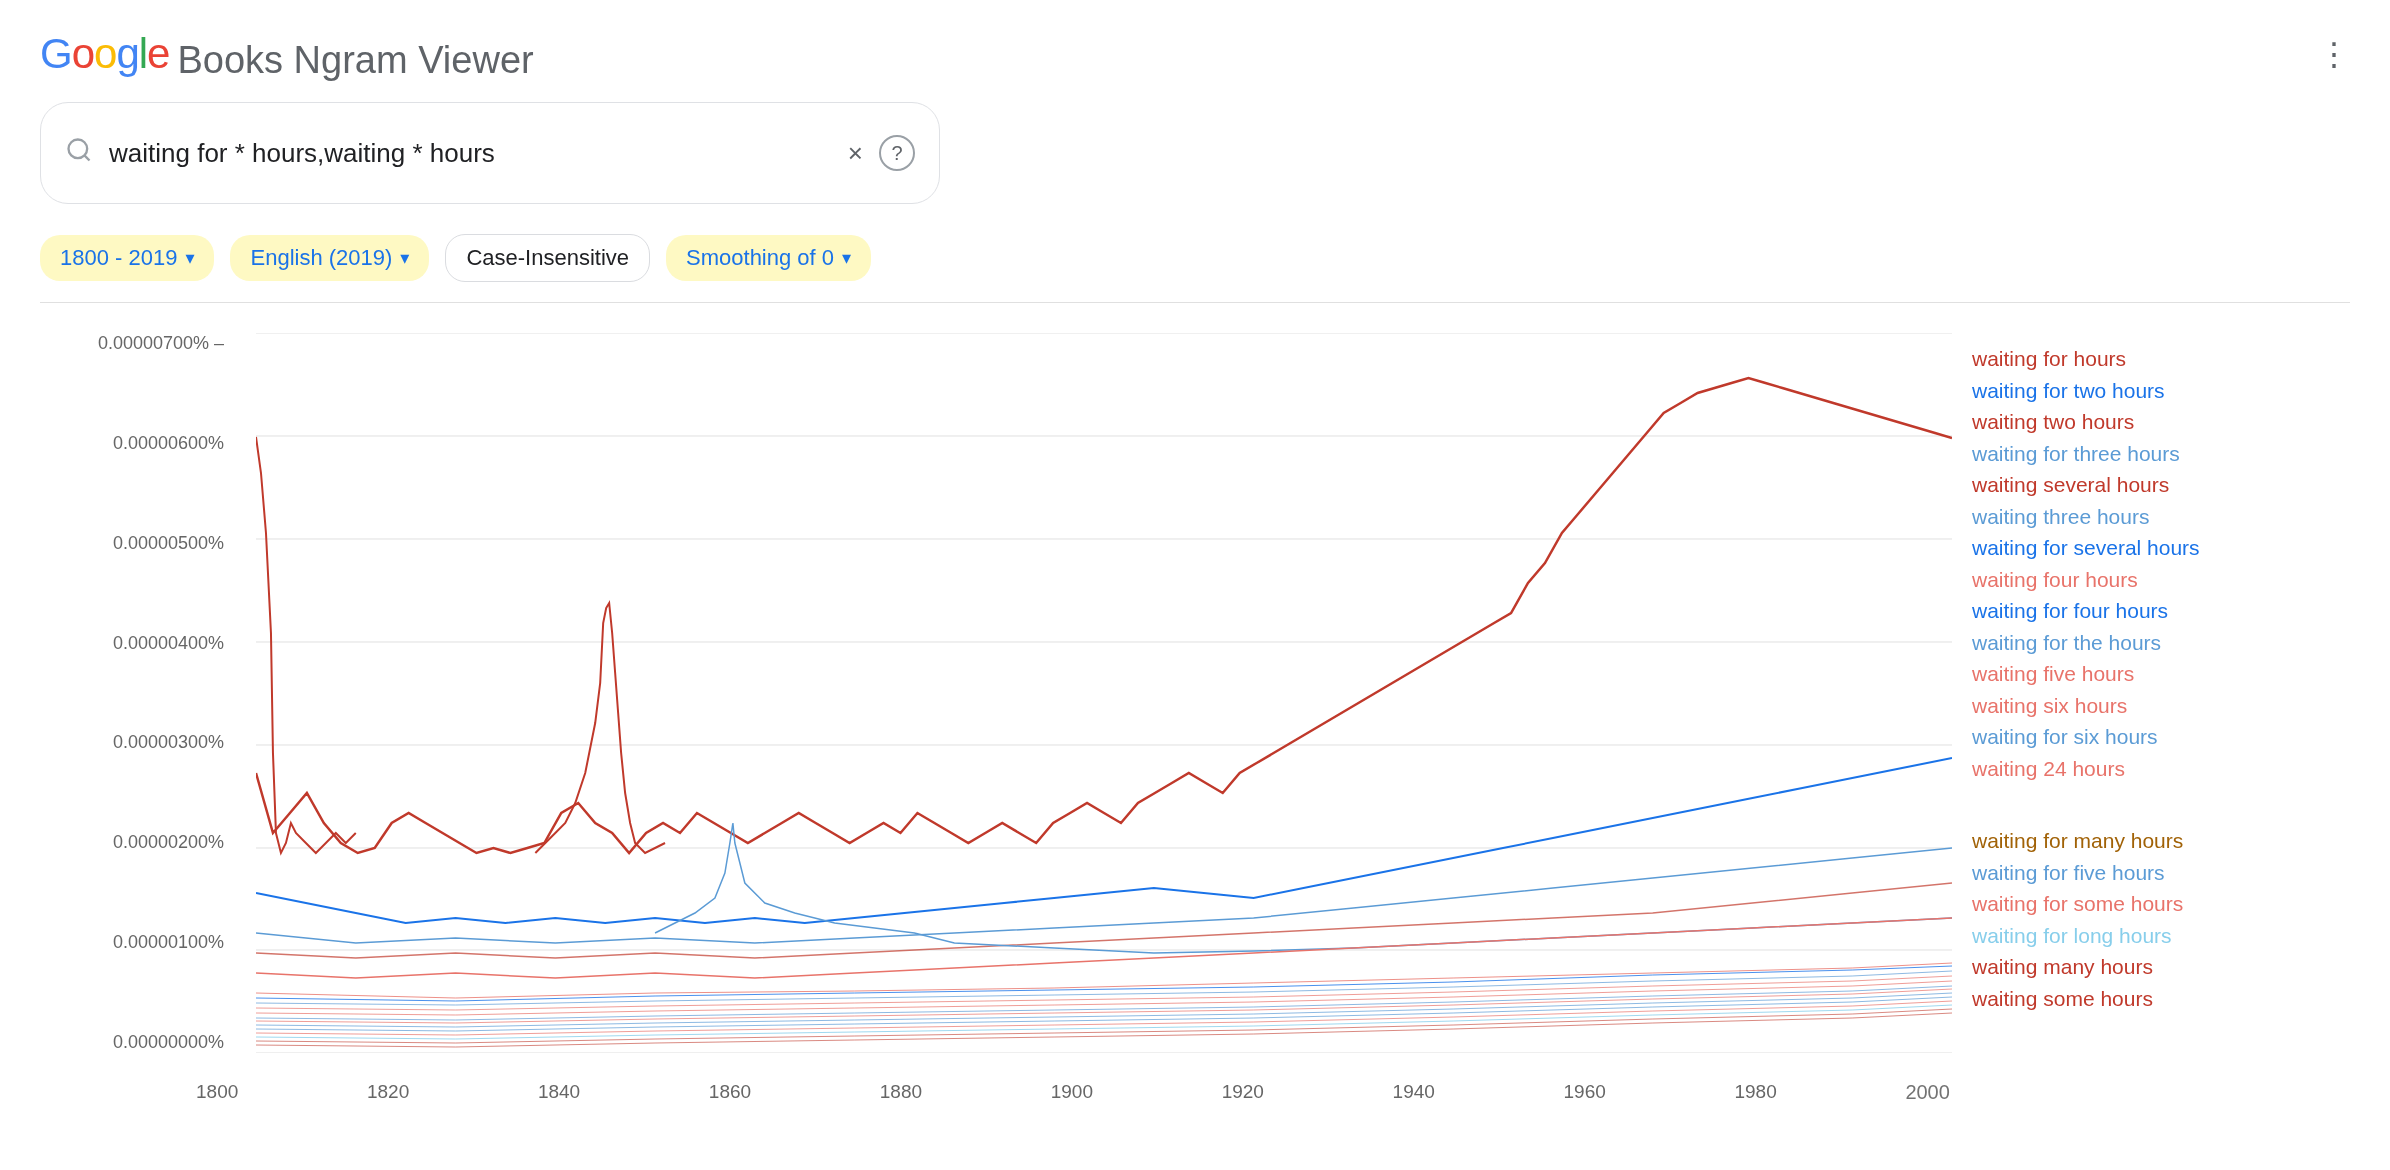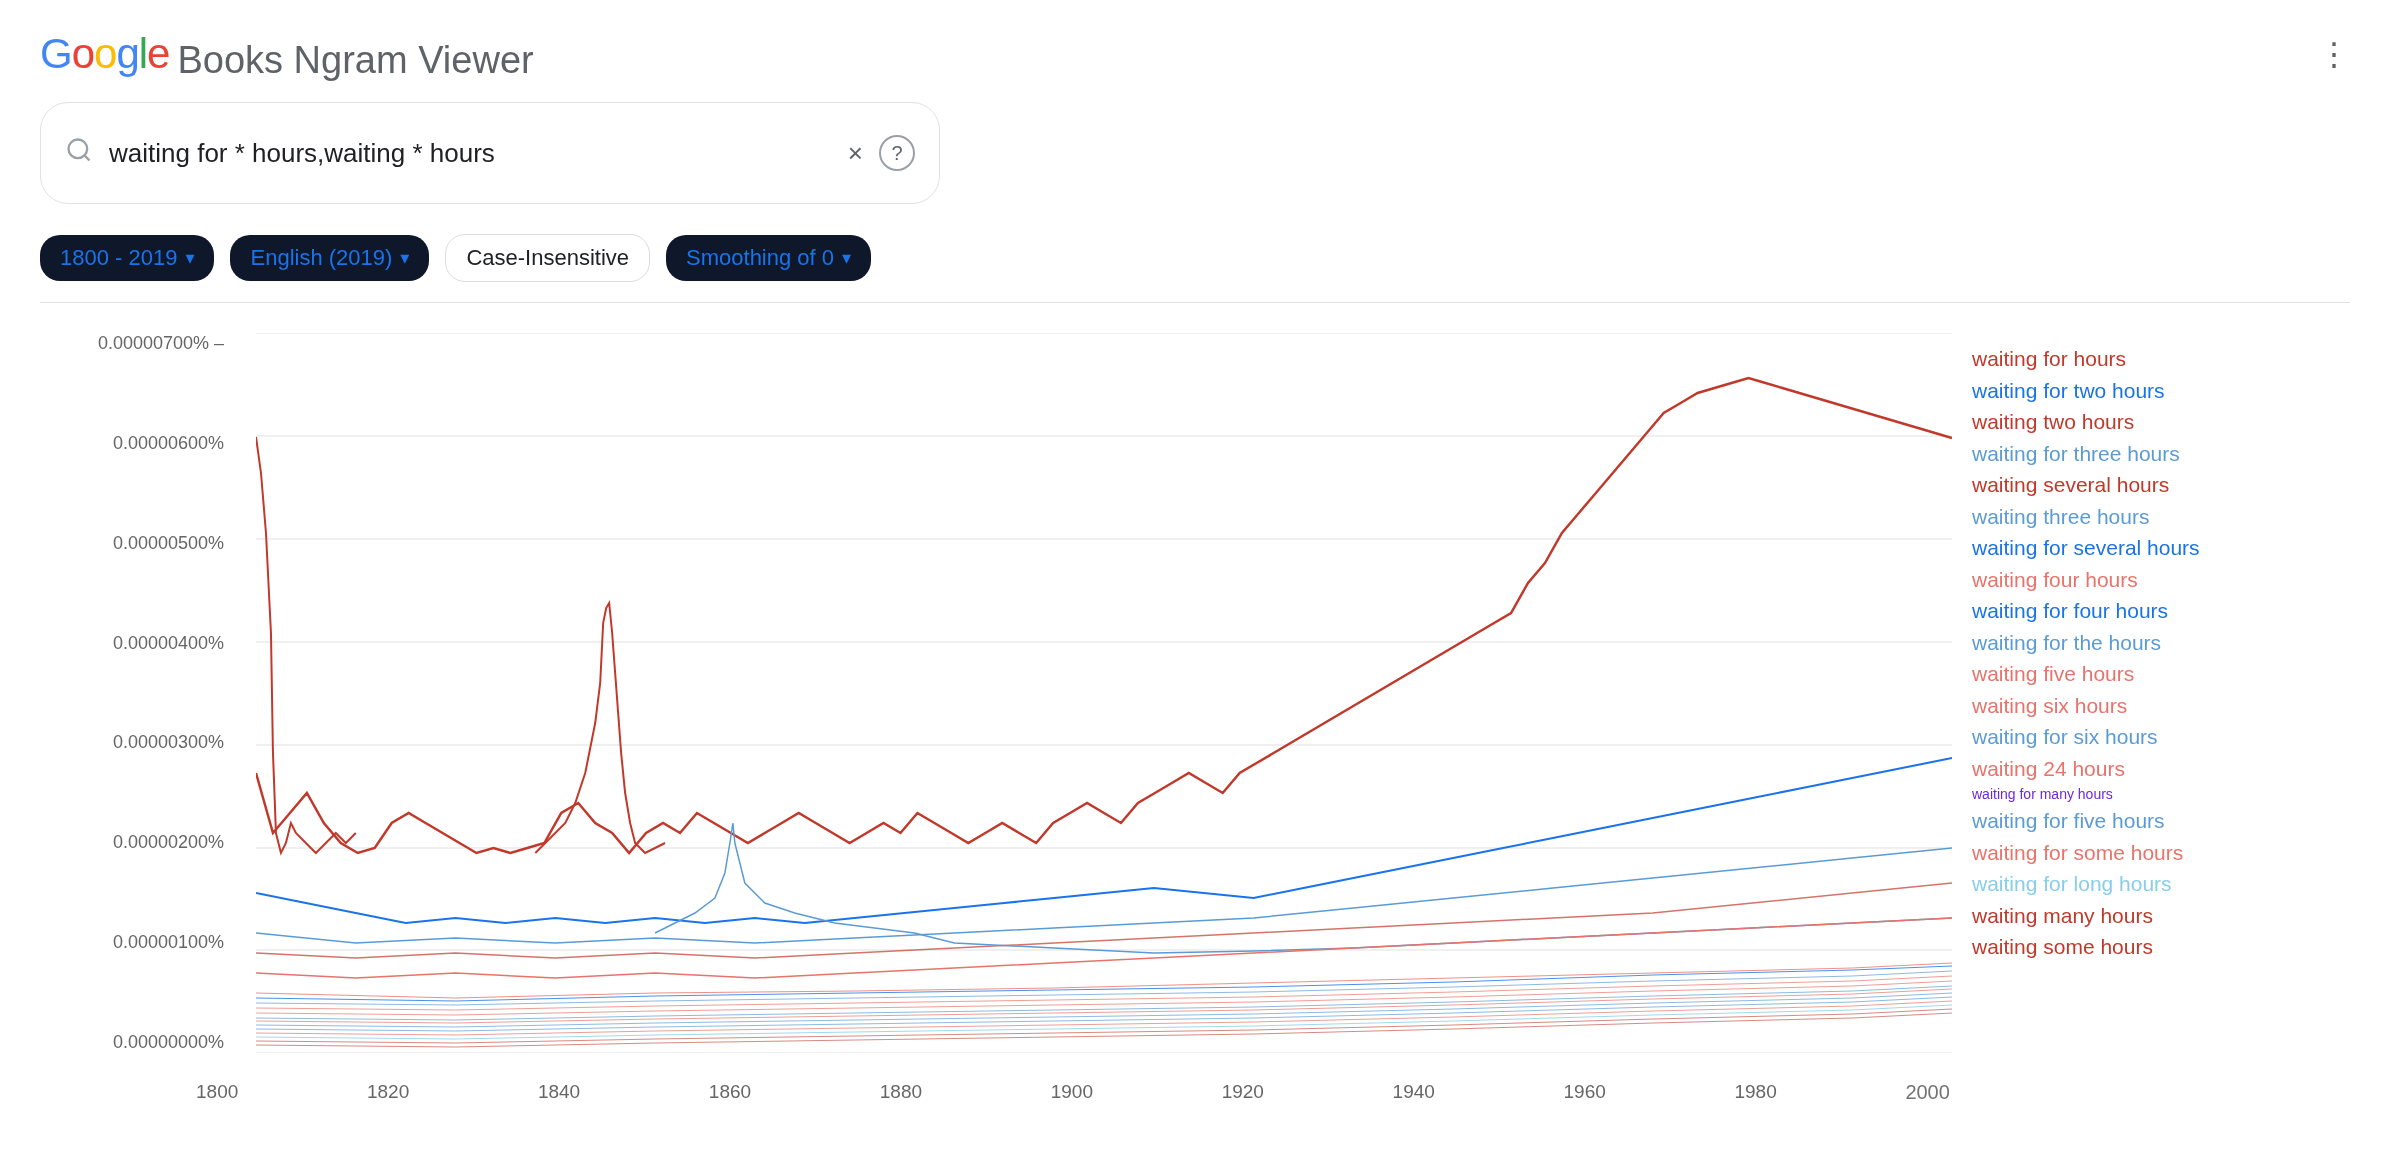--- a/index.html
+++ b/index.html
@@ -88,21 +88,21 @@
     .filter-btn {
       border-radius: 20px;
       padding: 10px 20px;
       font-size: 22px;
       cursor: pointer;
       display: flex;
       align-items: center;
       gap: 8px;
     }
     .filter-btn.blue {
-      background: #0f172a;
+      background: #fef9c3;
       color: #1a73e8;
       border: none;
     }
     .filter-btn.outline {
       background: #fff;
       color: #202124;
       border: 1px solid #dadce0;
     }
     .chevron {
       font-size: 18px;
@@ -308,21 +308,21 @@
         <span class="legend-item" style="color: rgb(192, 57, 43); display: block; font-size: 21px; cursor: pointer;">waiting several hours</span>
         <span class="legend-item" style="color: rgb(91, 155, 213); display: block; font-size: 21px; cursor: pointer;">waiting three hours</span>
         <span class="legend-item" style="color: rgb(26, 115, 232); display: block; font-size: 21px; cursor: pointer;">waiting for several hours</span>
         <span class="legend-item" style="color: rgb(232, 115, 106); display: block; font-size: 21px; cursor: pointer;">waiting four hours</span>
         <span class="legend-item" style="color: rgb(26, 115, 232); display: block; font-size: 21px; cursor: pointer;">waiting for four hours</span>
         <span class="legend-item" style="color: rgb(91, 155, 213); display: block; font-size: 21px; cursor: pointer;">waiting for the hours</span>
         <span class="legend-item" style="color: rgb(232, 115, 106); display: block; font-size: 21px; cursor: pointer;">waiting five hours</span>
         <span class="legend-item" style="color: rgb(232, 115, 106); display: block; font-size: 21px; cursor: pointer;">waiting six hours</span>
         <span class="legend-item" style="color: rgb(91, 155, 213); display: block; font-size: 21px; cursor: pointer;">waiting for six hours</span>
         <span class="legend-item" style="color: rgb(232, 115, 106); display: block; font-size: 21px; cursor: pointer;">waiting 24 hours</span>
-        <span class="legend-item" style="color: #6d28d9; display: block; font-size: 14px; cursor: pointer;">waiting for many hours</span>
+        <span class="legend-item" style="color: #a16207; display: block; font-size: 21px; cursor: pointer; margin-top: 41px;">waiting for many hours</span>
         <span class="legend-item" style="color: rgb(91, 155, 213); display: block; font-size: 21px; cursor: pointer;">waiting for five hours</span>
         <span class="legend-item" style="color: rgb(232, 115, 106); display: block; font-size: 21px; cursor: pointer;">waiting for some hours</span>
         <span class="legend-item" style="color: rgb(135, 206, 235); display: block; font-size: 21px; cursor: pointer;">waiting for long hours</span>
         <span class="legend-item" style="color: rgb(192, 57, 43); display: block; font-size: 21px; cursor: pointer;">waiting many hours</span>
         <span class="legend-item" style="color: rgb(192, 57, 43); display: block; font-size: 21px; cursor: pointer;">waiting some hours</span>
       </div>
   </div>
 </div>
 
 <div class="x-axis" id="x-axis-container">

